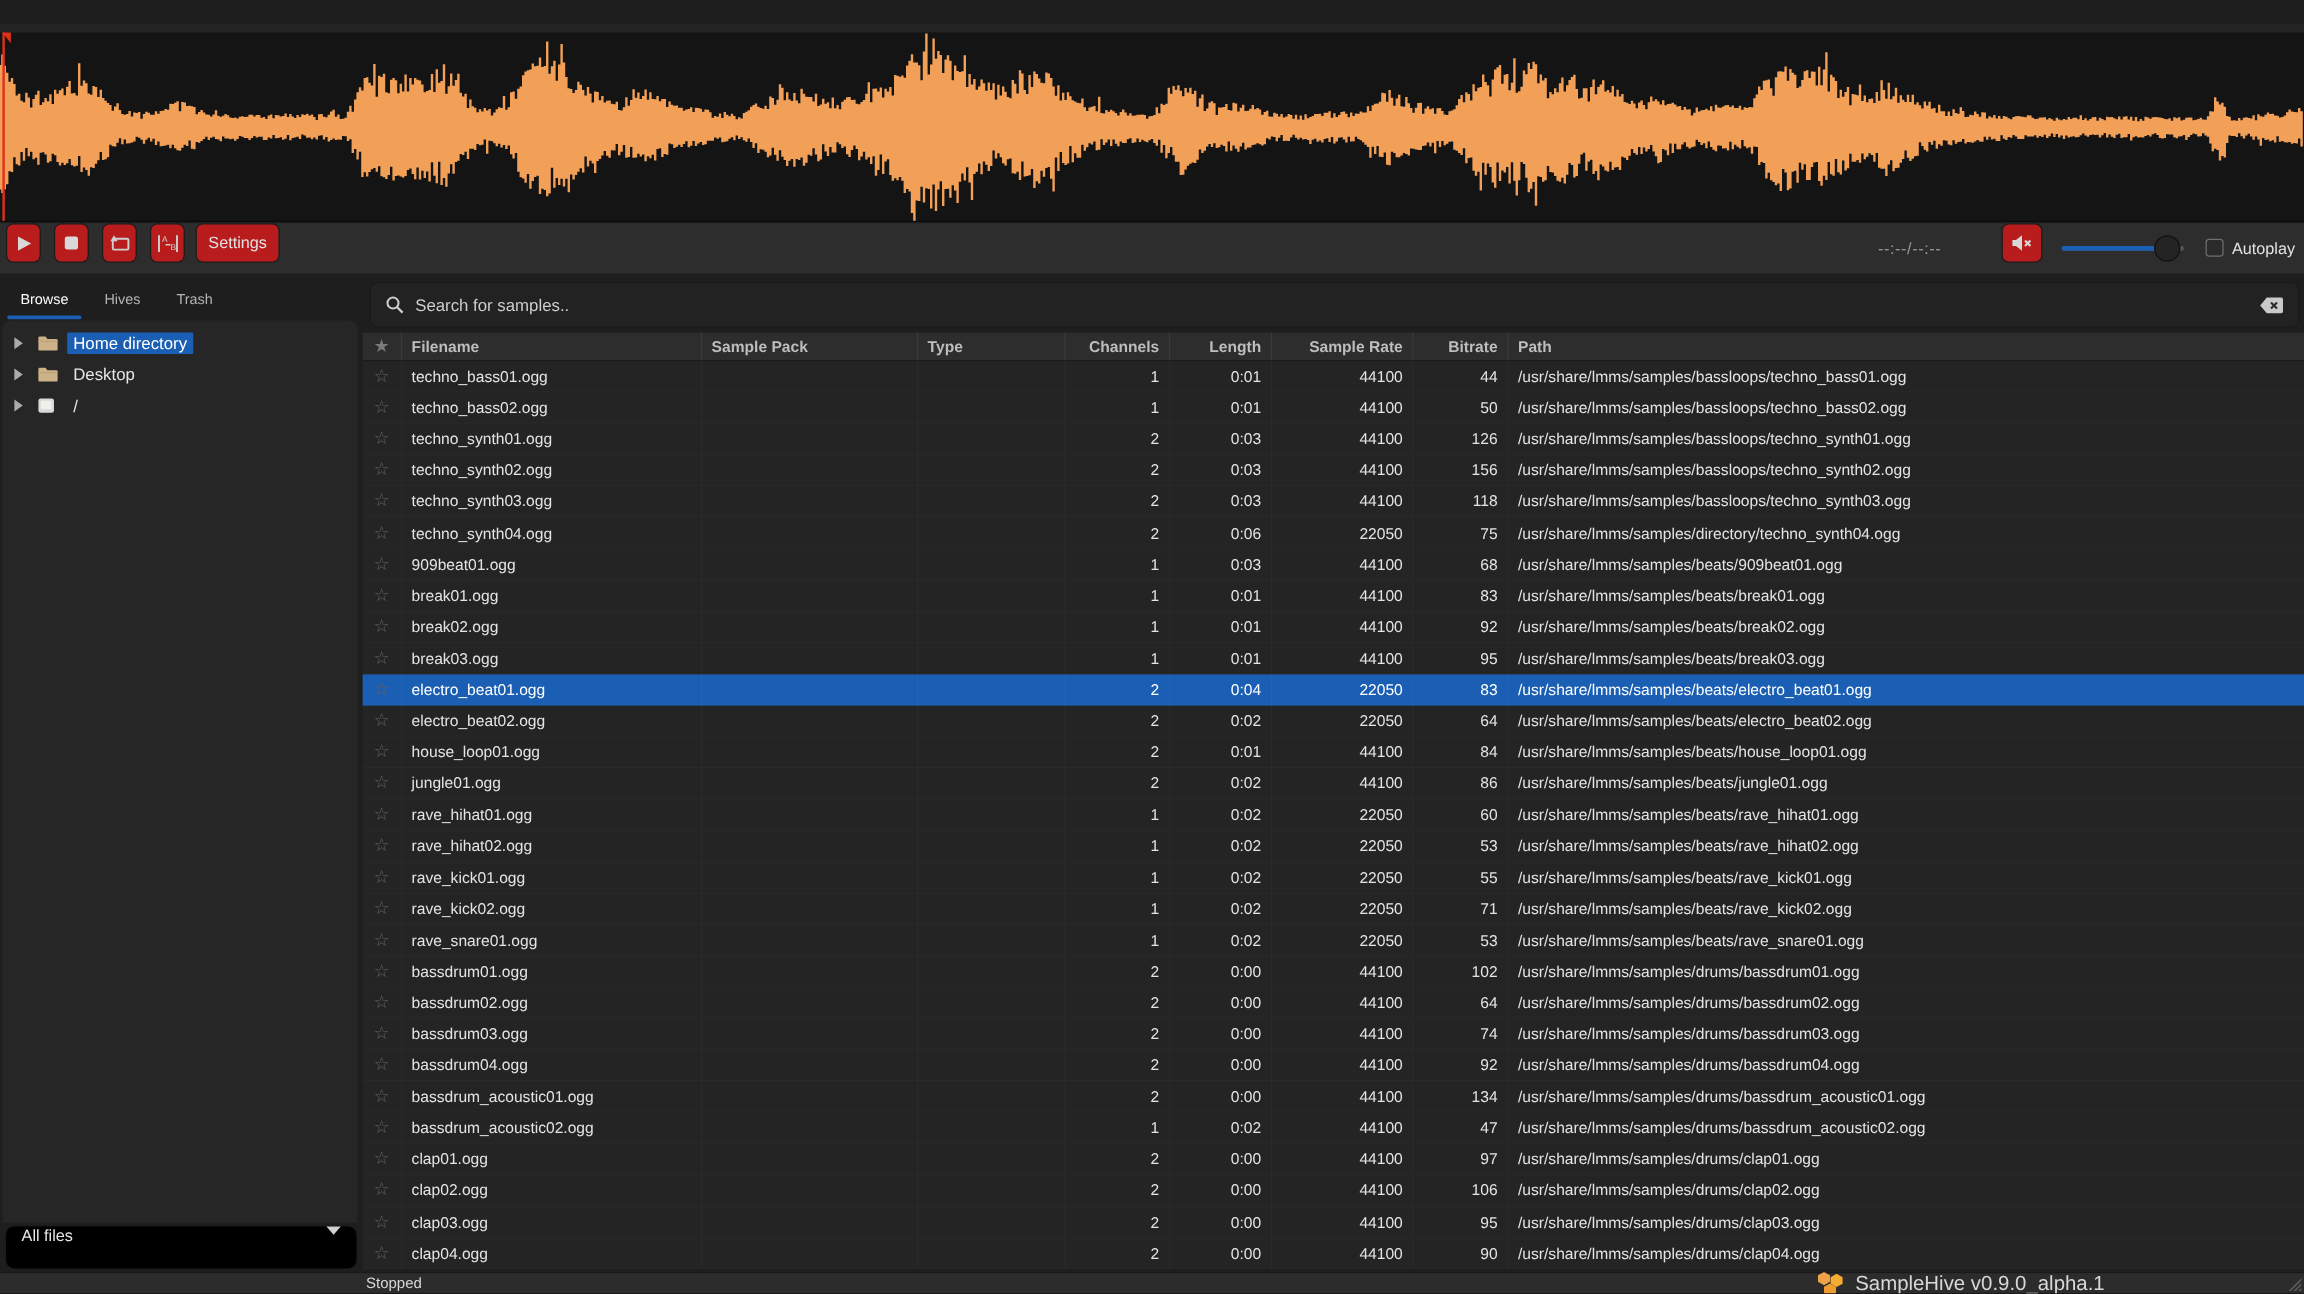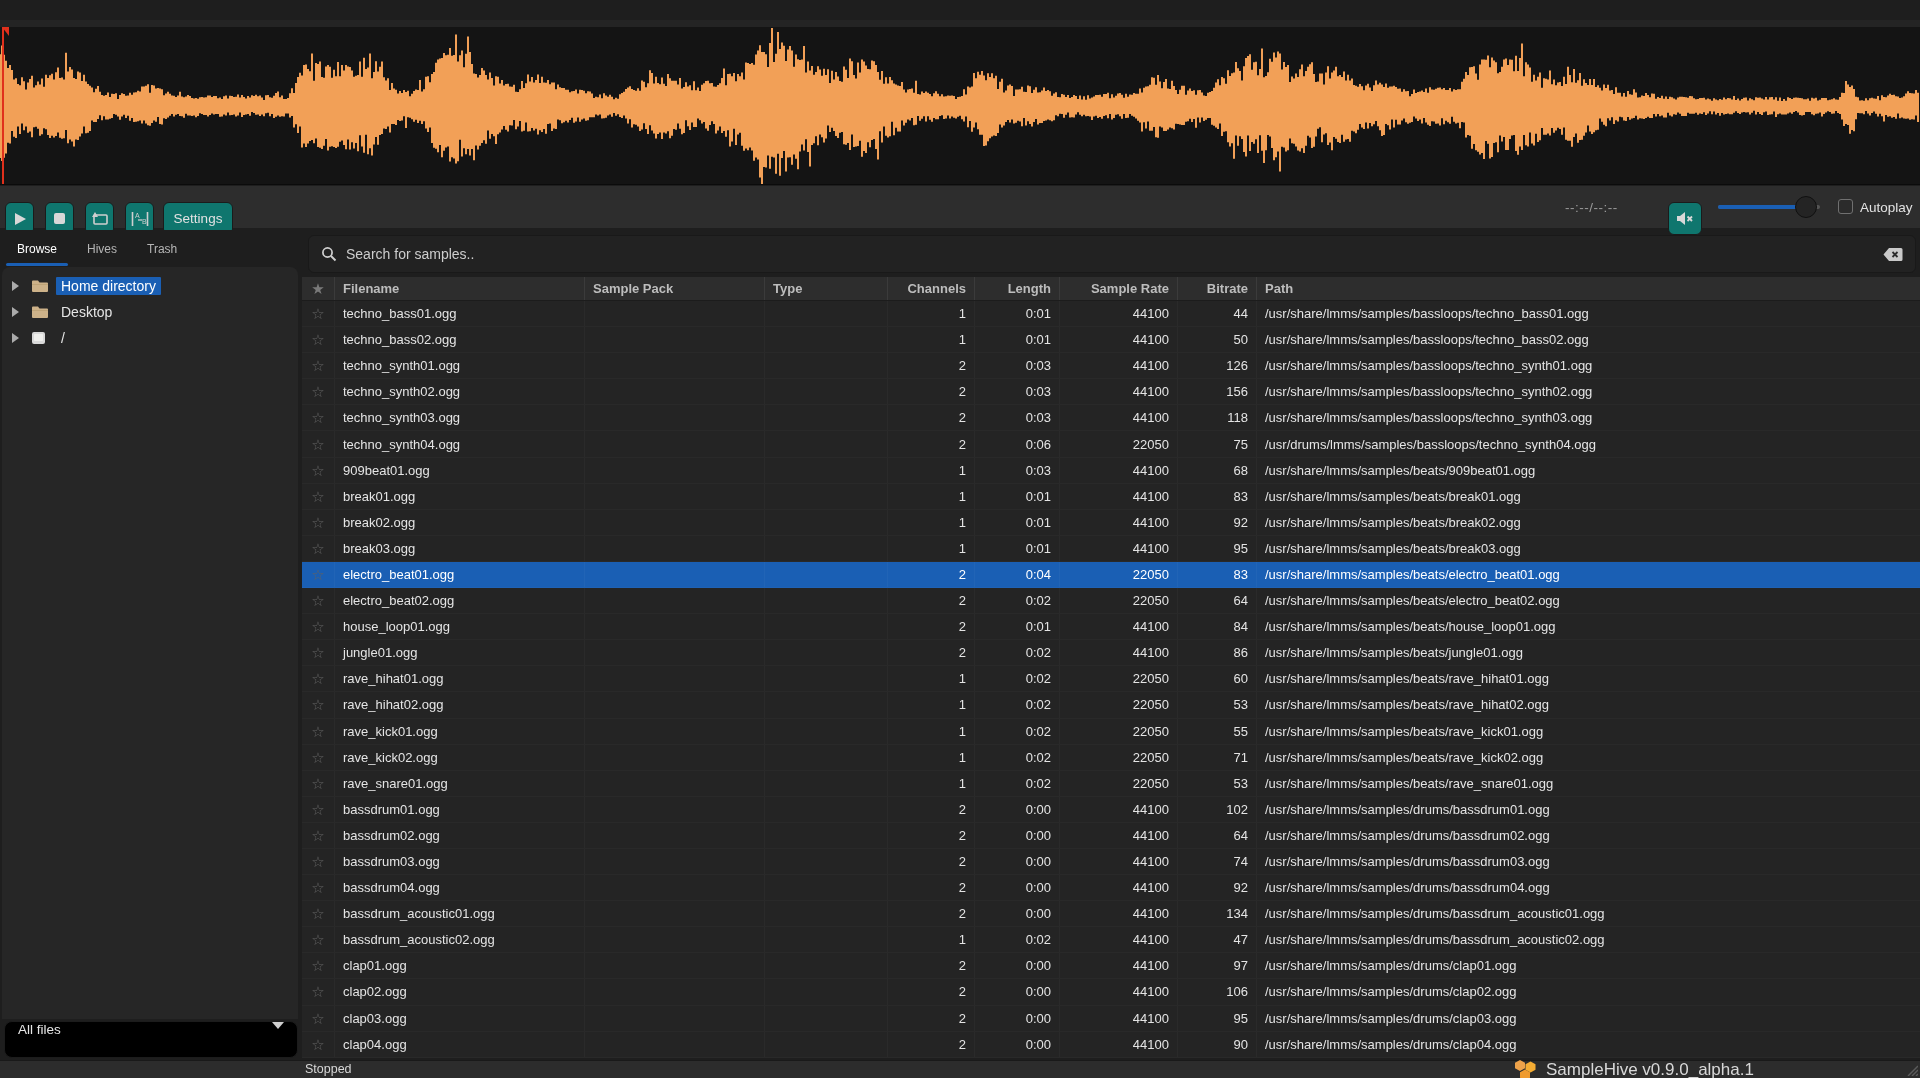--- a/index.html
+++ b/index.html
@@ -15,21 +15,21 @@
   .menu-item { color:#dcdcdc; font-size:13px; padding:5px 10px; cursor:default; }
   
   .wave-panel { position:absolute; top:27px; left:0; width:1920px; height:158px;
     background:#141414; border-bottom:1px solid #0b0b0b; }
   .wave-panel svg { position:absolute; inset:0; }
   .playhead { position:absolute; left:2px; top:0; width:2px; height:100%; }
   .playhead-flag { position:absolute; left:2px; top:0; width:0; height:0;
     border-top:9px solid transparent; border-left:7px solid transparent; }
   
   .toolbar { position:absolute; top:186px; left:0; width:1920px; height:42px; background:#2d2d2d; }
-  .tb-btn { position:absolute; top:16px; height:33px; background:#0f766e;
+  .tb-btn { position:absolute; top:0; height:33px; background:#b91c1c;
     border:1px solid #1b1b1b; border-radius:6px; display:flex; align-items:center;
     justify-content:center; cursor:pointer; }
   .tb-btn svg { display:block; }
   .settings-btn { font-size:13.5px; color:#e2e2e2; padding:0 12px; }
   .time-display { position:absolute; top:0; left:1565px; height:42px; display:flex;
     align-items:center; color:#9a9a9a; font-size:13.5px; letter-spacing:0.5px; }
   .slider { position:absolute; top:19px; left:1718px; width:102px; height:4px;
     border-radius:2px; background:#555; cursor:pointer; }
   .slider-fill { position:absolute; left:0; top:0; height:100%; border-radius:2px; }
   .slider-handle { position:absolute; top:-9px; width:22px; height:22px; border-radius:50%;
@@ -304,21 +304,21 @@
           <div class="td c-star">
             <span class="star-glyph">☆</span>
           </div>
           <div class="td c-filename">techno_synth04.ogg</div>
           <div class="td c-samplepack"></div>
           <div class="td c-type"></div>
           <div class="td c-channels">2</div>
           <div class="td c-length">0:06</div>
           <div class="td c-samplerate">22050</div>
           <div class="td c-bitrate">75</div>
-          <div class="td c-path">/usr/drums/lmms/samples/bassloops/techno_synth04.ogg</div>
+          <div class="td c-path">/usr/share/lmms/samples/directory/techno_synth04.ogg</div>
         </div>
         <div class="tr">
           <div class="td c-star">
             <span class="star-glyph">☆</span>
           </div>
           <div class="td c-filename">909beat01.ogg</div>
           <div class="td c-samplepack"></div>
           <div class="td c-type"></div>
           <div class="td c-channels">1</div>
           <div class="td c-length">0:03</div>

